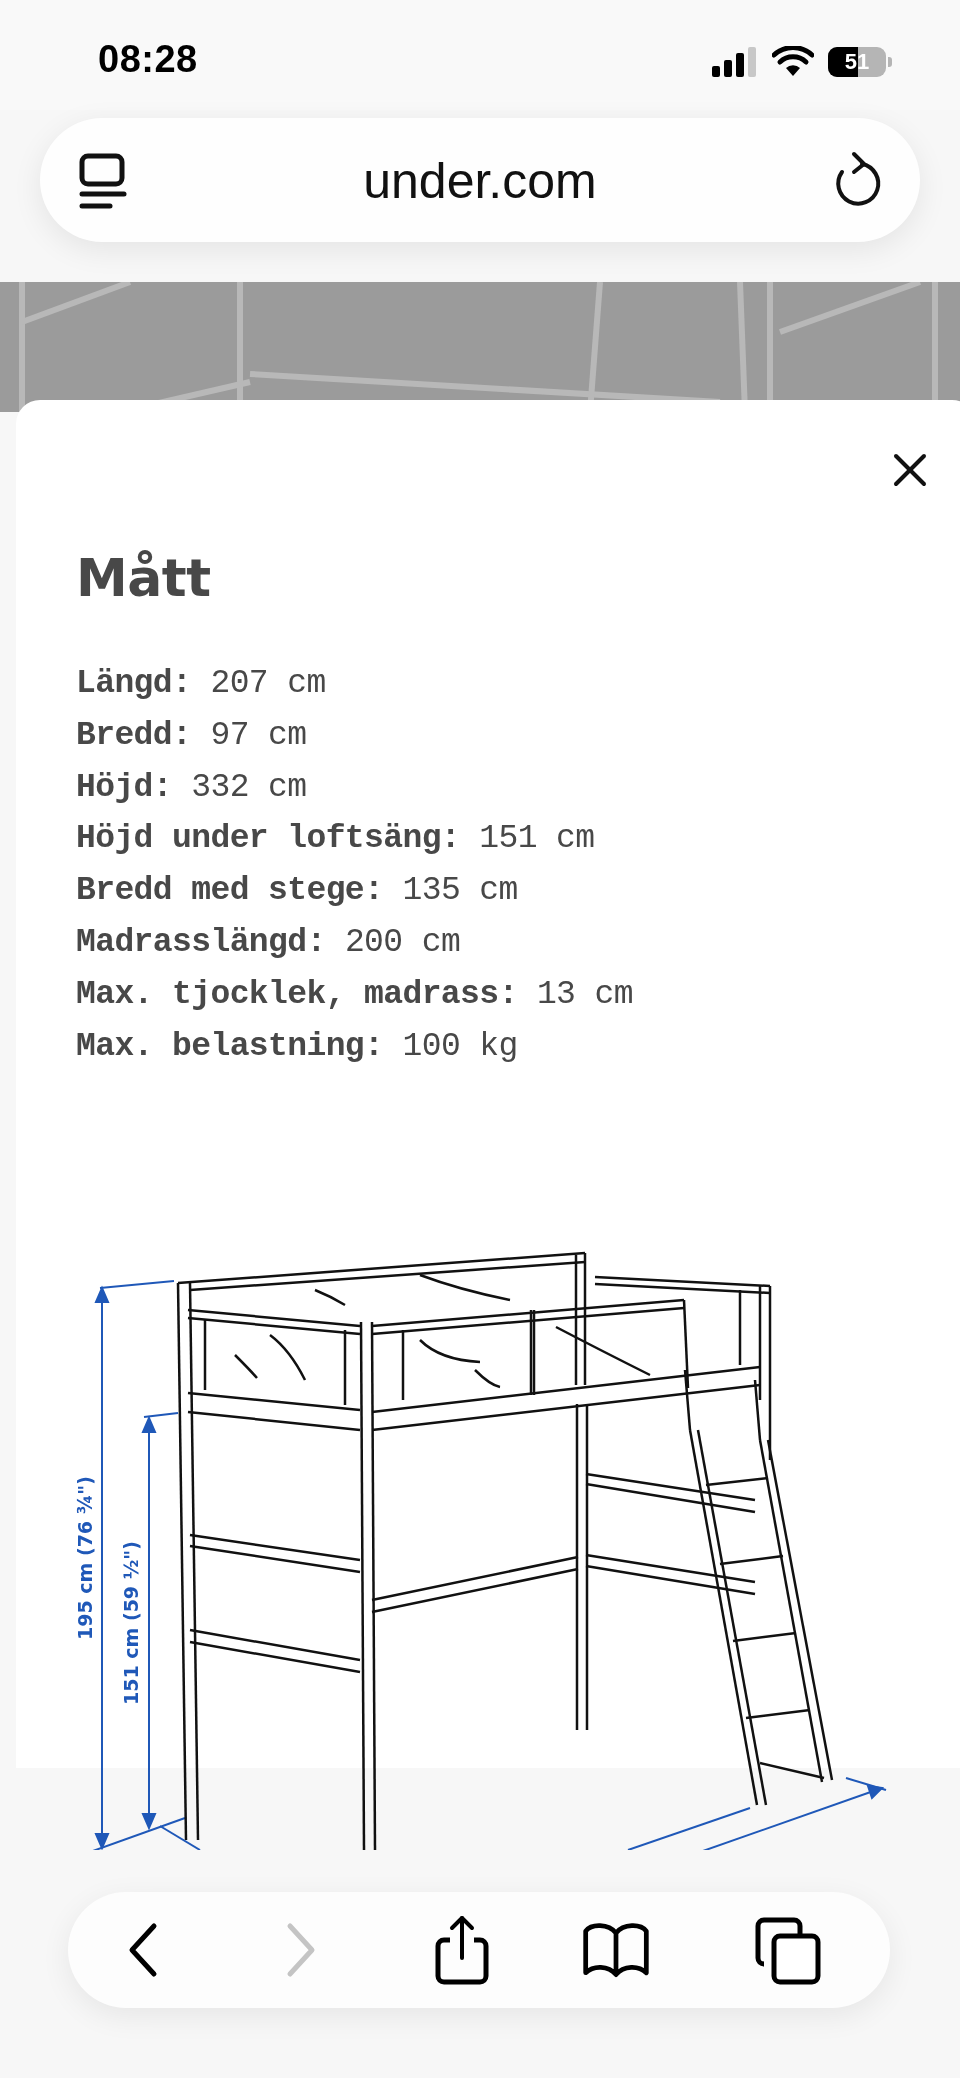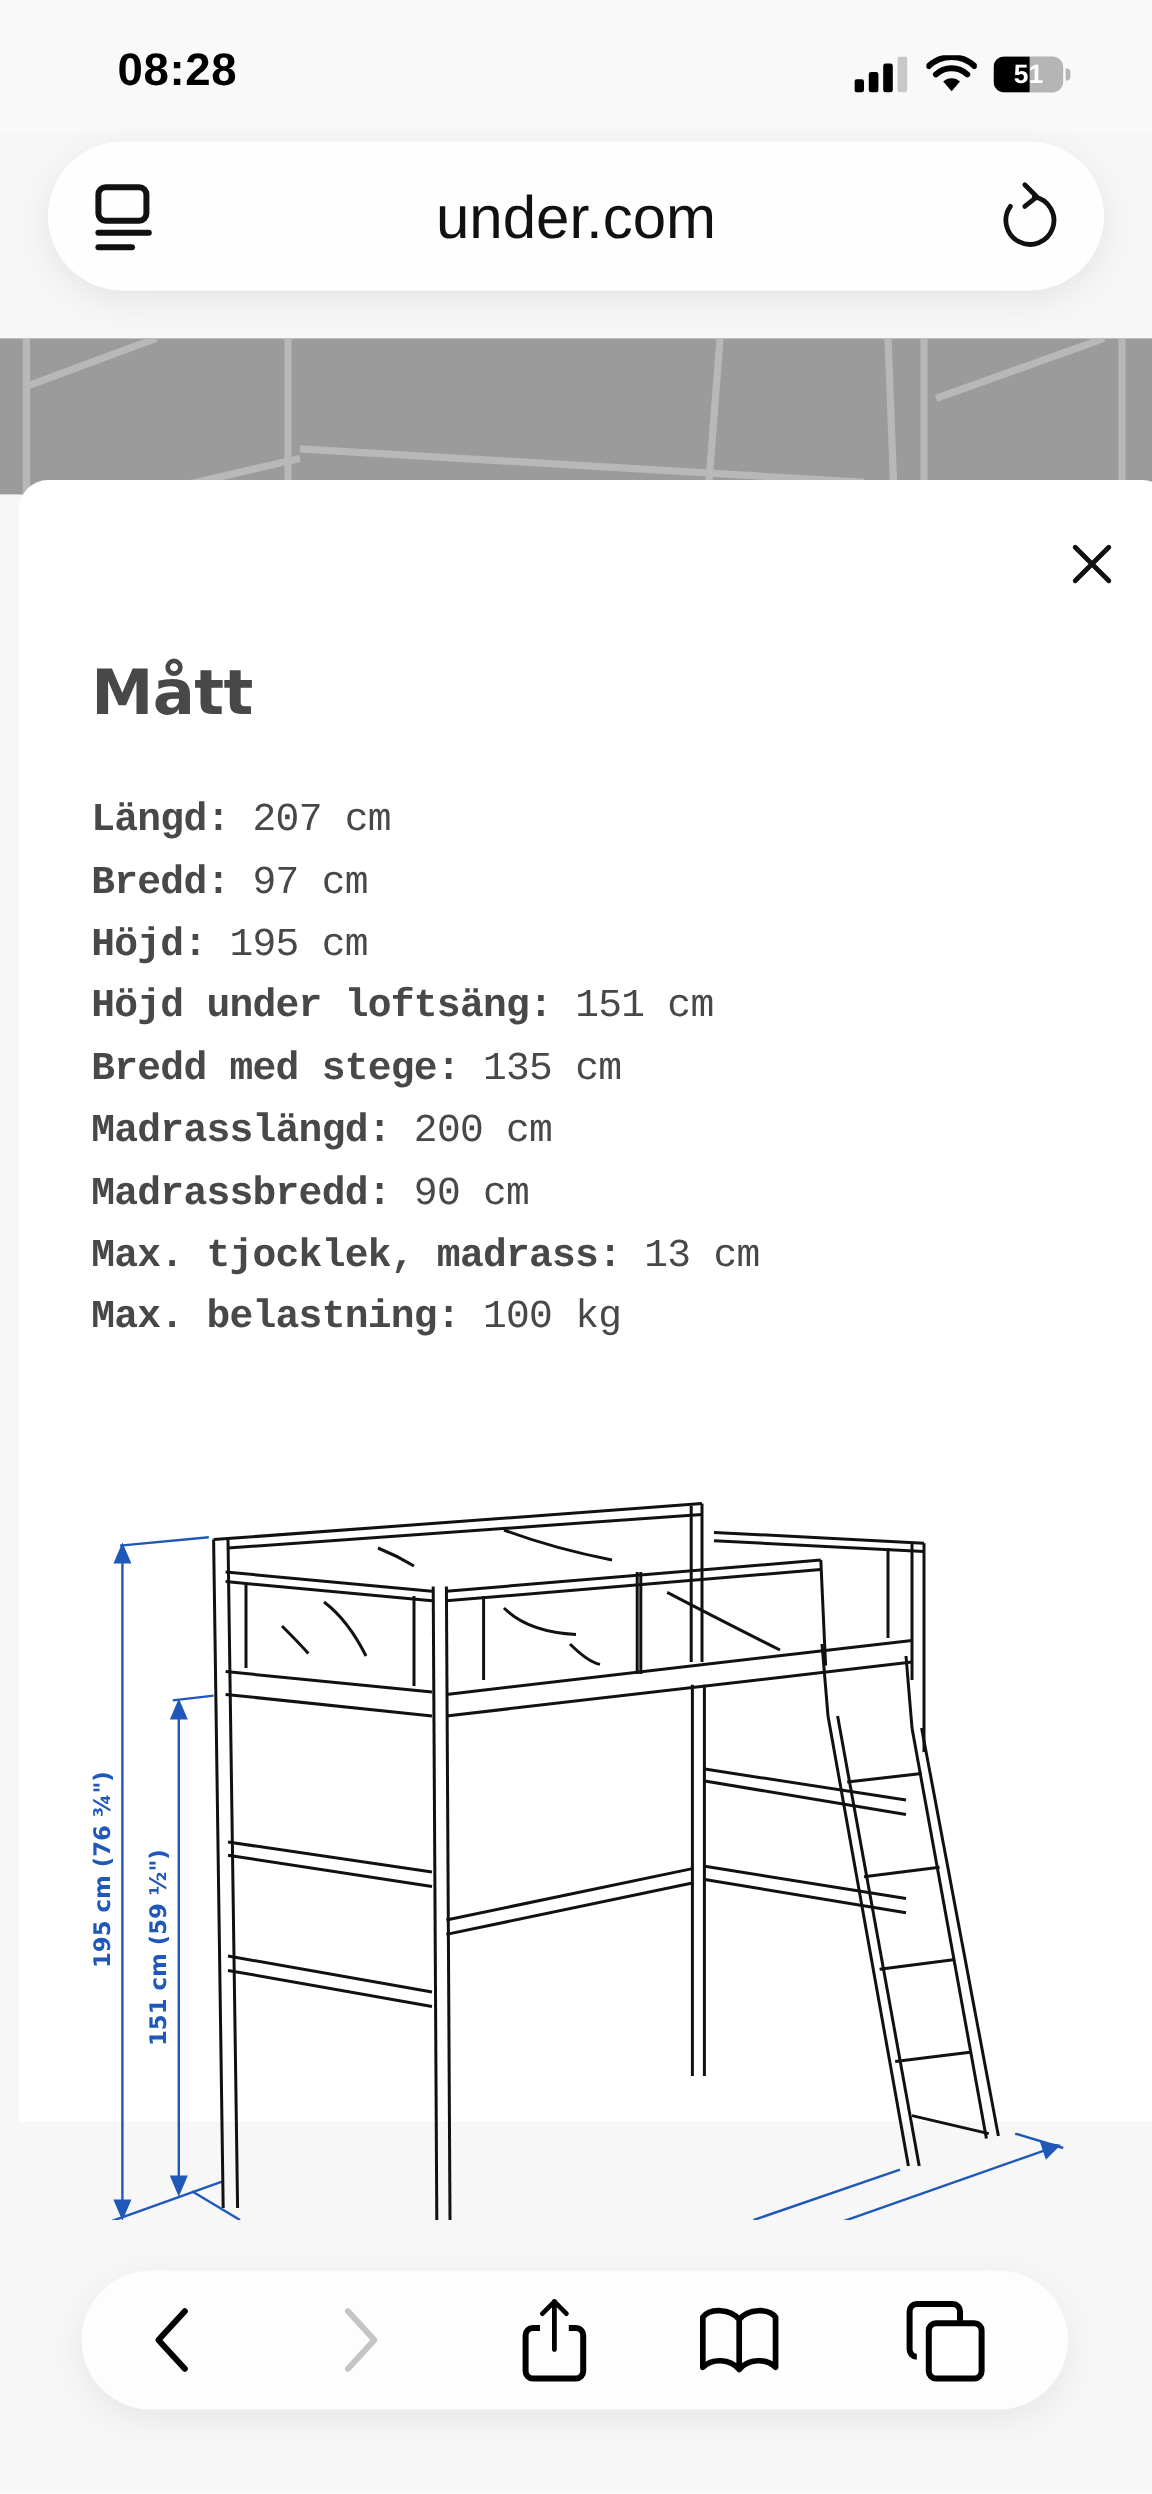--- a/index.html
+++ b/index.html
@@ -93,25 +93,24 @@
 <div class="sheet">
   <svg class="close-button" viewBox="0 0 40 40">
     <line x1="6" y1="6" x2="34" y2="34" stroke="#111" stroke-width="4" stroke-linecap="round"></line>
     <line x1="34" y1="6" x2="6" y2="34" stroke="#111" stroke-width="4" stroke-linecap="round"></line>
   </svg>
   <div class="sheet-title">Mått</div>
 
   <ul class="dims">
     <li><b>Längd:</b> <span>207 cm</span></li>
     <li><b>Bredd:</b> <span>97 cm</span></li>
-    <li><b>Höjd:</b> <span>195 cm</span></li>
+    <li><b>Höjd:</b> <span>332 cm</span></li>
     <li><b>Höjd under loftsäng:</b> <span>151 cm</span></li>
     <li><b>Bredd med stege:</b> <span>135 cm</span></li>
     <li><b>Madrasslängd:</b> <span>200 cm</span></li>
-    <li><b>Madrassbredd:</b> <span>90 cm</span></li>
     <li><b>Max. tjocklek, madrass:</b> <span>13 cm</span></li>
     <li><b>Max. belastning:</b> <span>100 kg</span></li>
   </ul>
 </div>
 
 <svg class="diagram" viewBox="0 1230 960 620">
   <g stroke="#1f58b8" stroke-width="2" fill="#1f58b8">
 
     <line x1="100" y1="1288" x2="174" y2="1281"></line>
     <line x1="102" y1="1290" x2="102" y2="1846"></line>

